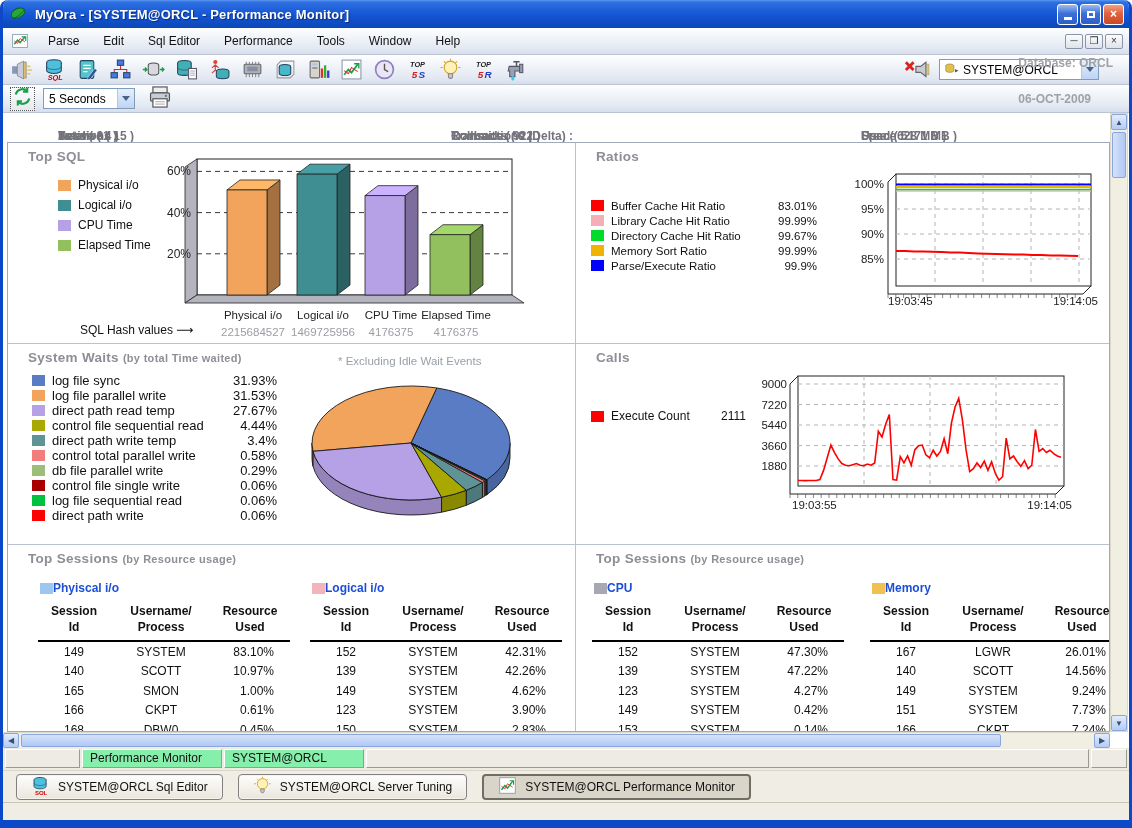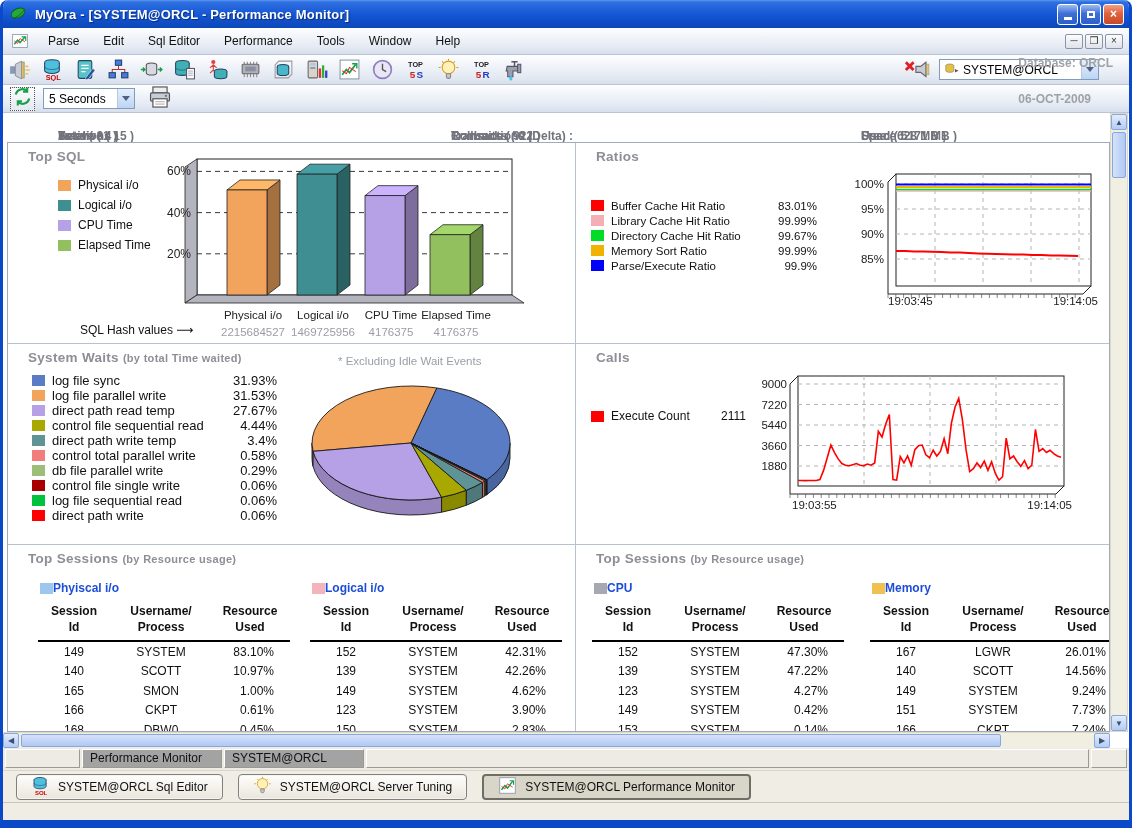--- a/index.html
+++ b/index.html
@@ -23,21 +23,21 @@
   
   .bar{position:absolute;left:0;width:1126px;background:linear-gradient(180deg,#FDFEFF,#E2E8F2 80%,#D7DEEC);
     border-bottom:1px solid #BCC4D4;display:flex;align-items:center;}
   .menubar{top:28px;height:27px;font-size:12px;color:#111;}
   .menubar .mico{width:20px;height:18px;margin:0 6px 0 7px;}
   .mitem{padding:4px 12px;cursor:default;}
   .mdibtns{margin-left:auto;display:flex;gap:2px;padding-right:6px;}
   .mdib{width:18px;height:15px;border:1px solid #8A94A8;border-radius:2px;background:linear-gradient(#FDFDFD,#DEE2EA);
     font-size:10px;line-height:12px;text-align:center;color:#333;}
   .toolbar{top:55px;height:30px;}
-  .tbico{width:27px;height:26px;margin:0 3px;display:flex;align-items:center;justify-content:center;}
+  .tbico{width:27px;height:26px;margin:0 3px;display:flex;align-items:center;justify-content:flex-end;font-style:italic;}
   .tbico svg{width:23px;height:23px;}
   .tb-right{margin-left:auto;display:flex;align-items:center;padding-right:30px;}
   .combo{height:21px;background:#fff;border:1px solid #7F9DB9;display:flex;align-items:center;font-size:12px;}
   .combo .cico{width:18px;height:16px;margin:0 2px 0 3px;}
   .combo .arrowbtn{margin-left:auto;width:17px;height:19px;border-left:1px solid #B8C8DC;
     background:linear-gradient(180deg,#E6F0FC,#BCD4F4);display:flex;align-items:center;justify-content:center;}
   .combo .arrowbtn:after{content:"";width:0;height:0;border:4px solid transparent;border-top:5px solid #4D6185;margin-top:4px;}
   .refreshbar{top:85px;height:28px;}
   .rbtn{width:25px;height:24px;margin-left:7px;border:1px dotted #555;background:linear-gradient(#FDFDFD,#E4E8F0);
     display:flex;align-items:center;justify-content:center;}
@@ -82,21 +82,21 @@
   .vscroll{position:absolute;left:1107px;top:0;width:18px;height:619px;background:#F1EFE2;border:1px solid #DDD9C8;}
   .hscroll{position:absolute;left:0;top:619px;width:1107px;height:16px;background:#F1EFE2;border-top:1px solid #DDD9C8;}
   .sbtn{position:absolute;background:linear-gradient(180deg,#E2ECFC,#B4CCF4);border:1px solid #89A7DC;border-radius:2px;
     color:#3A5070;font-size:8px;display:flex;align-items:center;justify-content:center;}
   .thumb{position:absolute;background:linear-gradient(90deg,#D6E2FA,#AFC8F4);border:1px solid #89A7DC;border-radius:2px;}
   .hthumb{background:linear-gradient(180deg,#D6E2FA,#AFC8F4);}
   
   .tabrow{position:absolute;left:0;top:748px;width:1126px;height:22px;background:#EDEBE3;display:flex;gap:2px;padding:1px 2px;}
   .tpane{height:19px;border:1px solid;border-color:#FFF #9A9A90 #9A9A90 #FFF;background:#EDEBE3;
     font-size:12px;line-height:17px;padding-left:7px;color:#111;white-space:nowrap;overflow:hidden;}
-  .tpane.lit{background:#a3a3a3;}
+  .tpane.lit{background:#86efac;}
   .taskbar{position:absolute;left:0;top:770px;width:1126px;height:32px;background:#EFEDE4;border-top:1px solid #DAD7C8;
     display:flex;align-items:center;gap:15px;padding-left:13px;}
   .taskbtn{height:26px;border:1px solid #808080;border-radius:4px;background:linear-gradient(180deg,#FEFEFC,#E9E6DC);
     box-shadow:inset 0 0 0 1px #F6F4EC;display:flex;align-items:center;font-size:12px;color:#111;padding:0 14px;gap:8px;white-space:nowrap;}
   .taskbtn svg{width:19px;height:19px;}
   .taskbtn.active{background:#D9D5C8;border:2px solid #6E6E66;box-shadow:none;}
   .statusstrip{position:absolute;left:0;top:802px;width:1126px;height:18px;background:#EFEDE4;border-top:1px solid #C8C5B6;}
   svg text{font-family:"Liberation Sans",sans-serif;}
 </style>
 </head>

